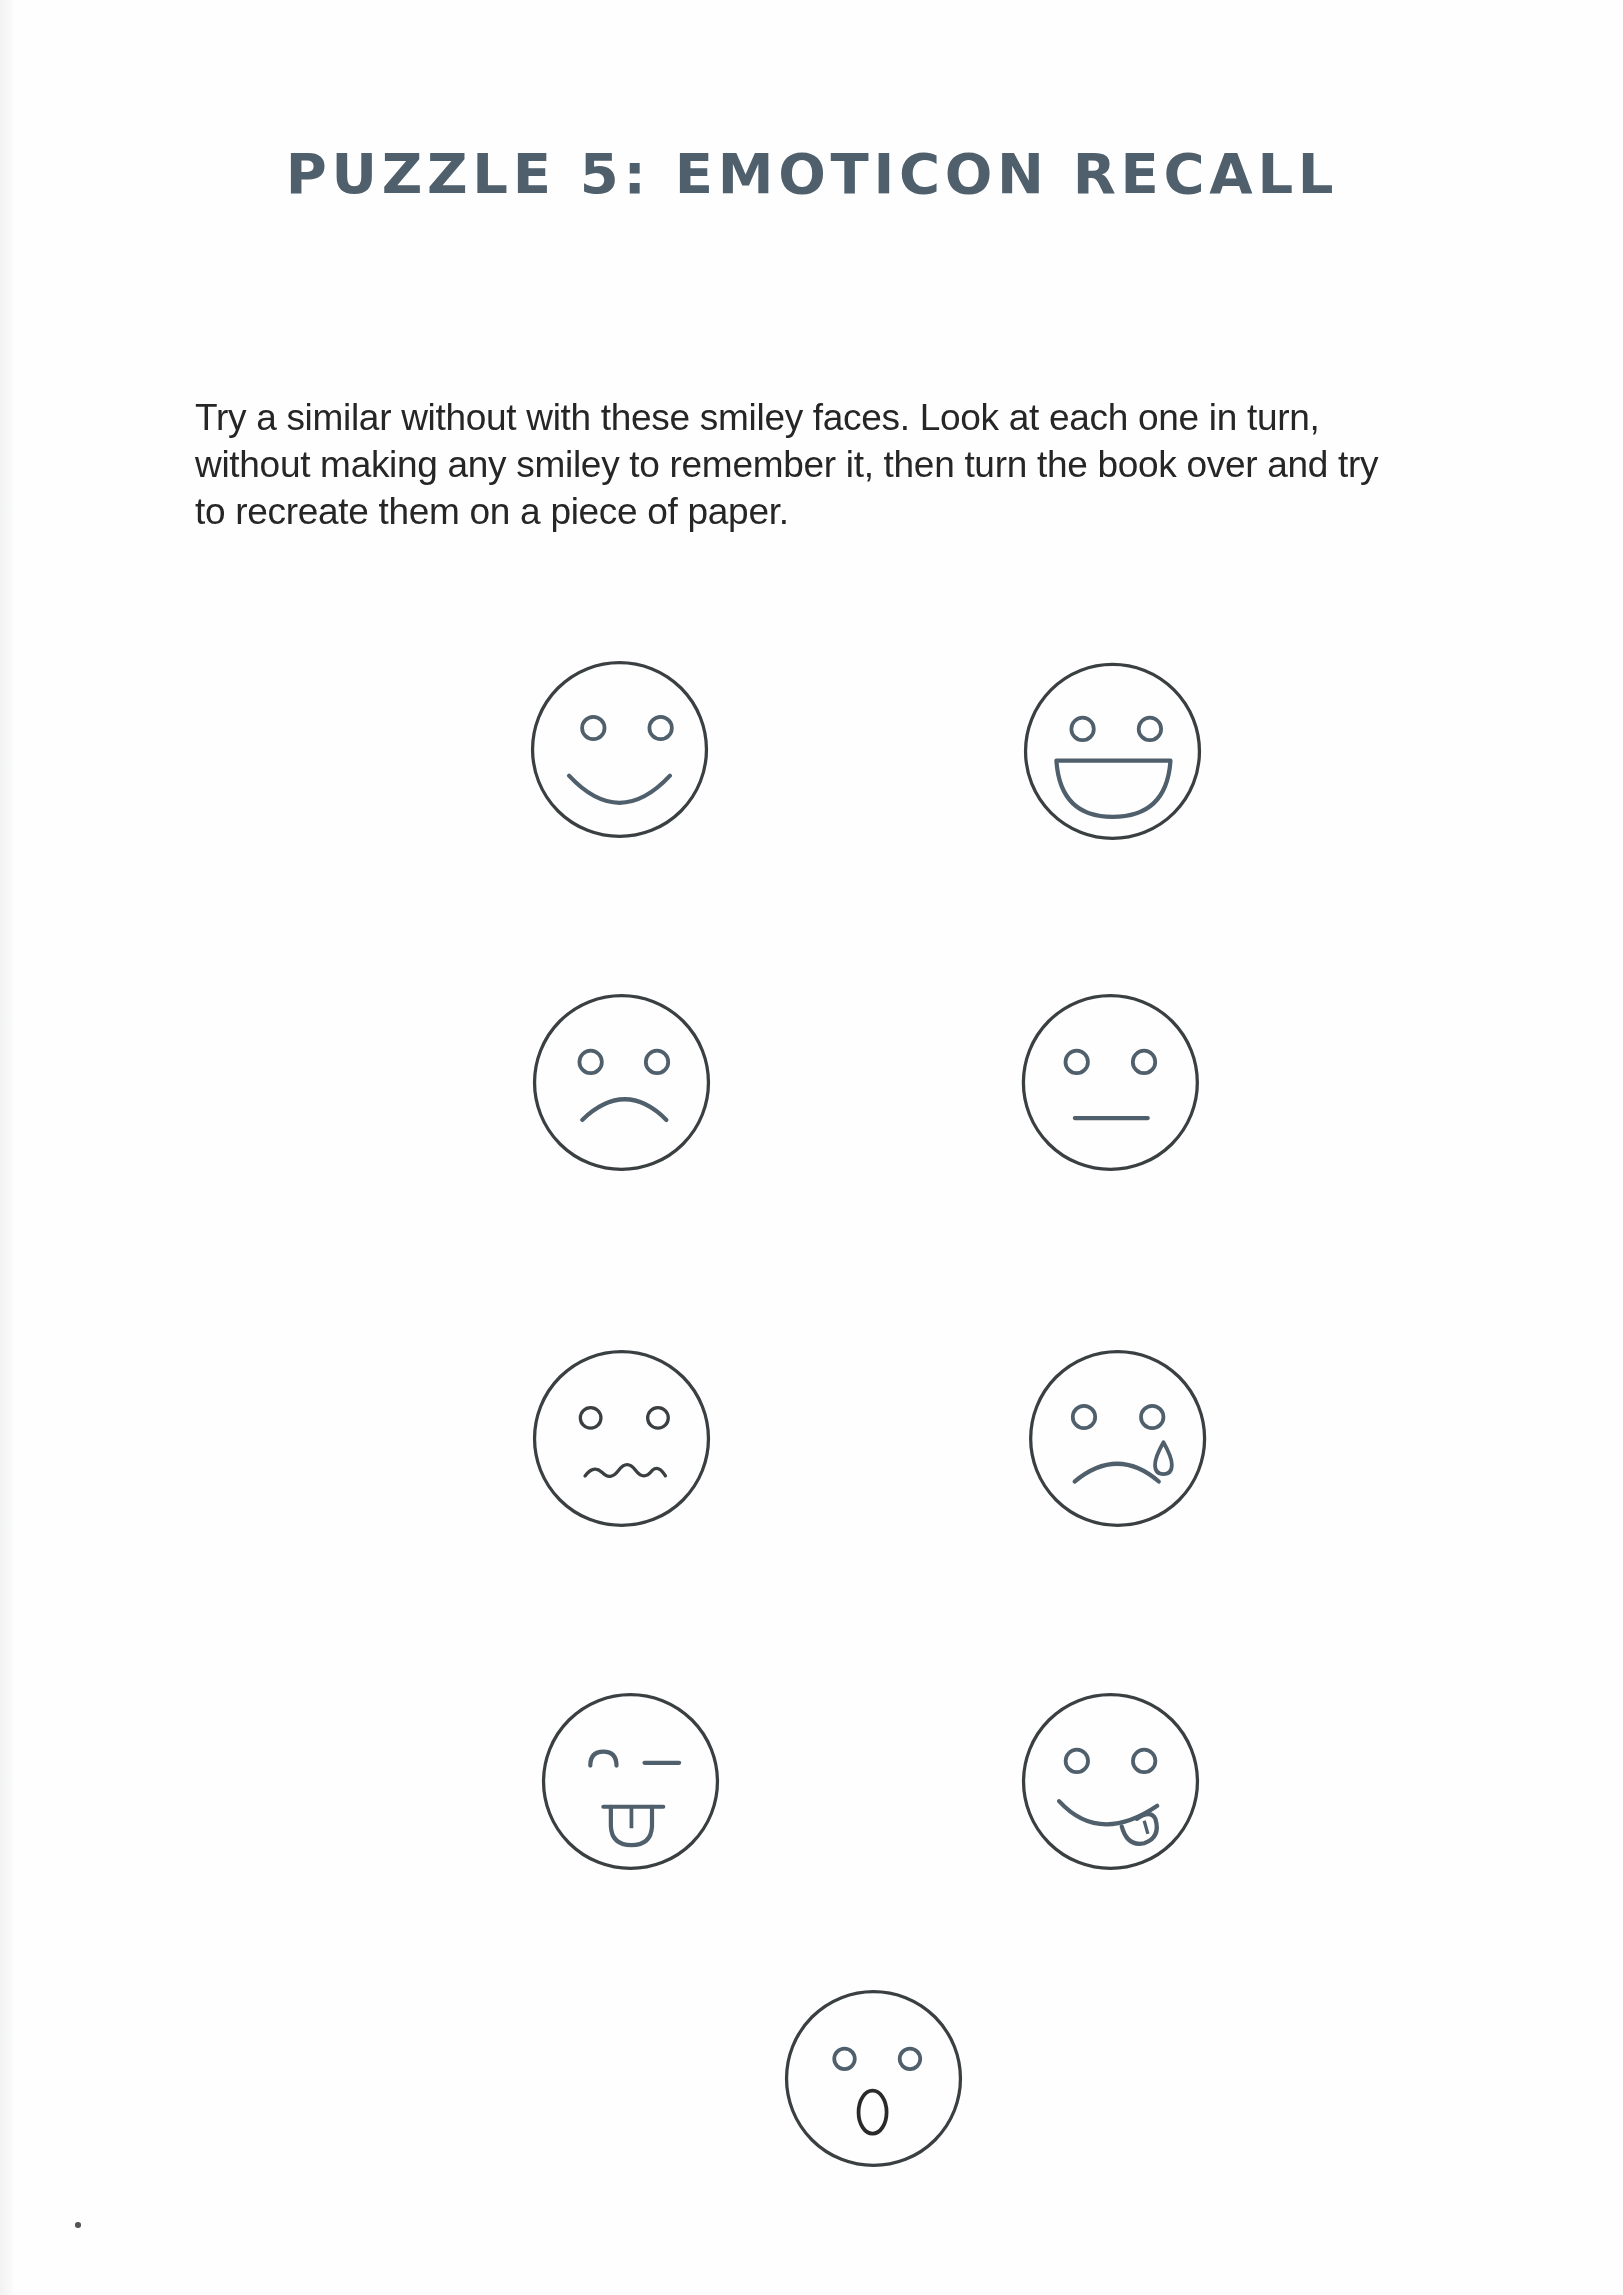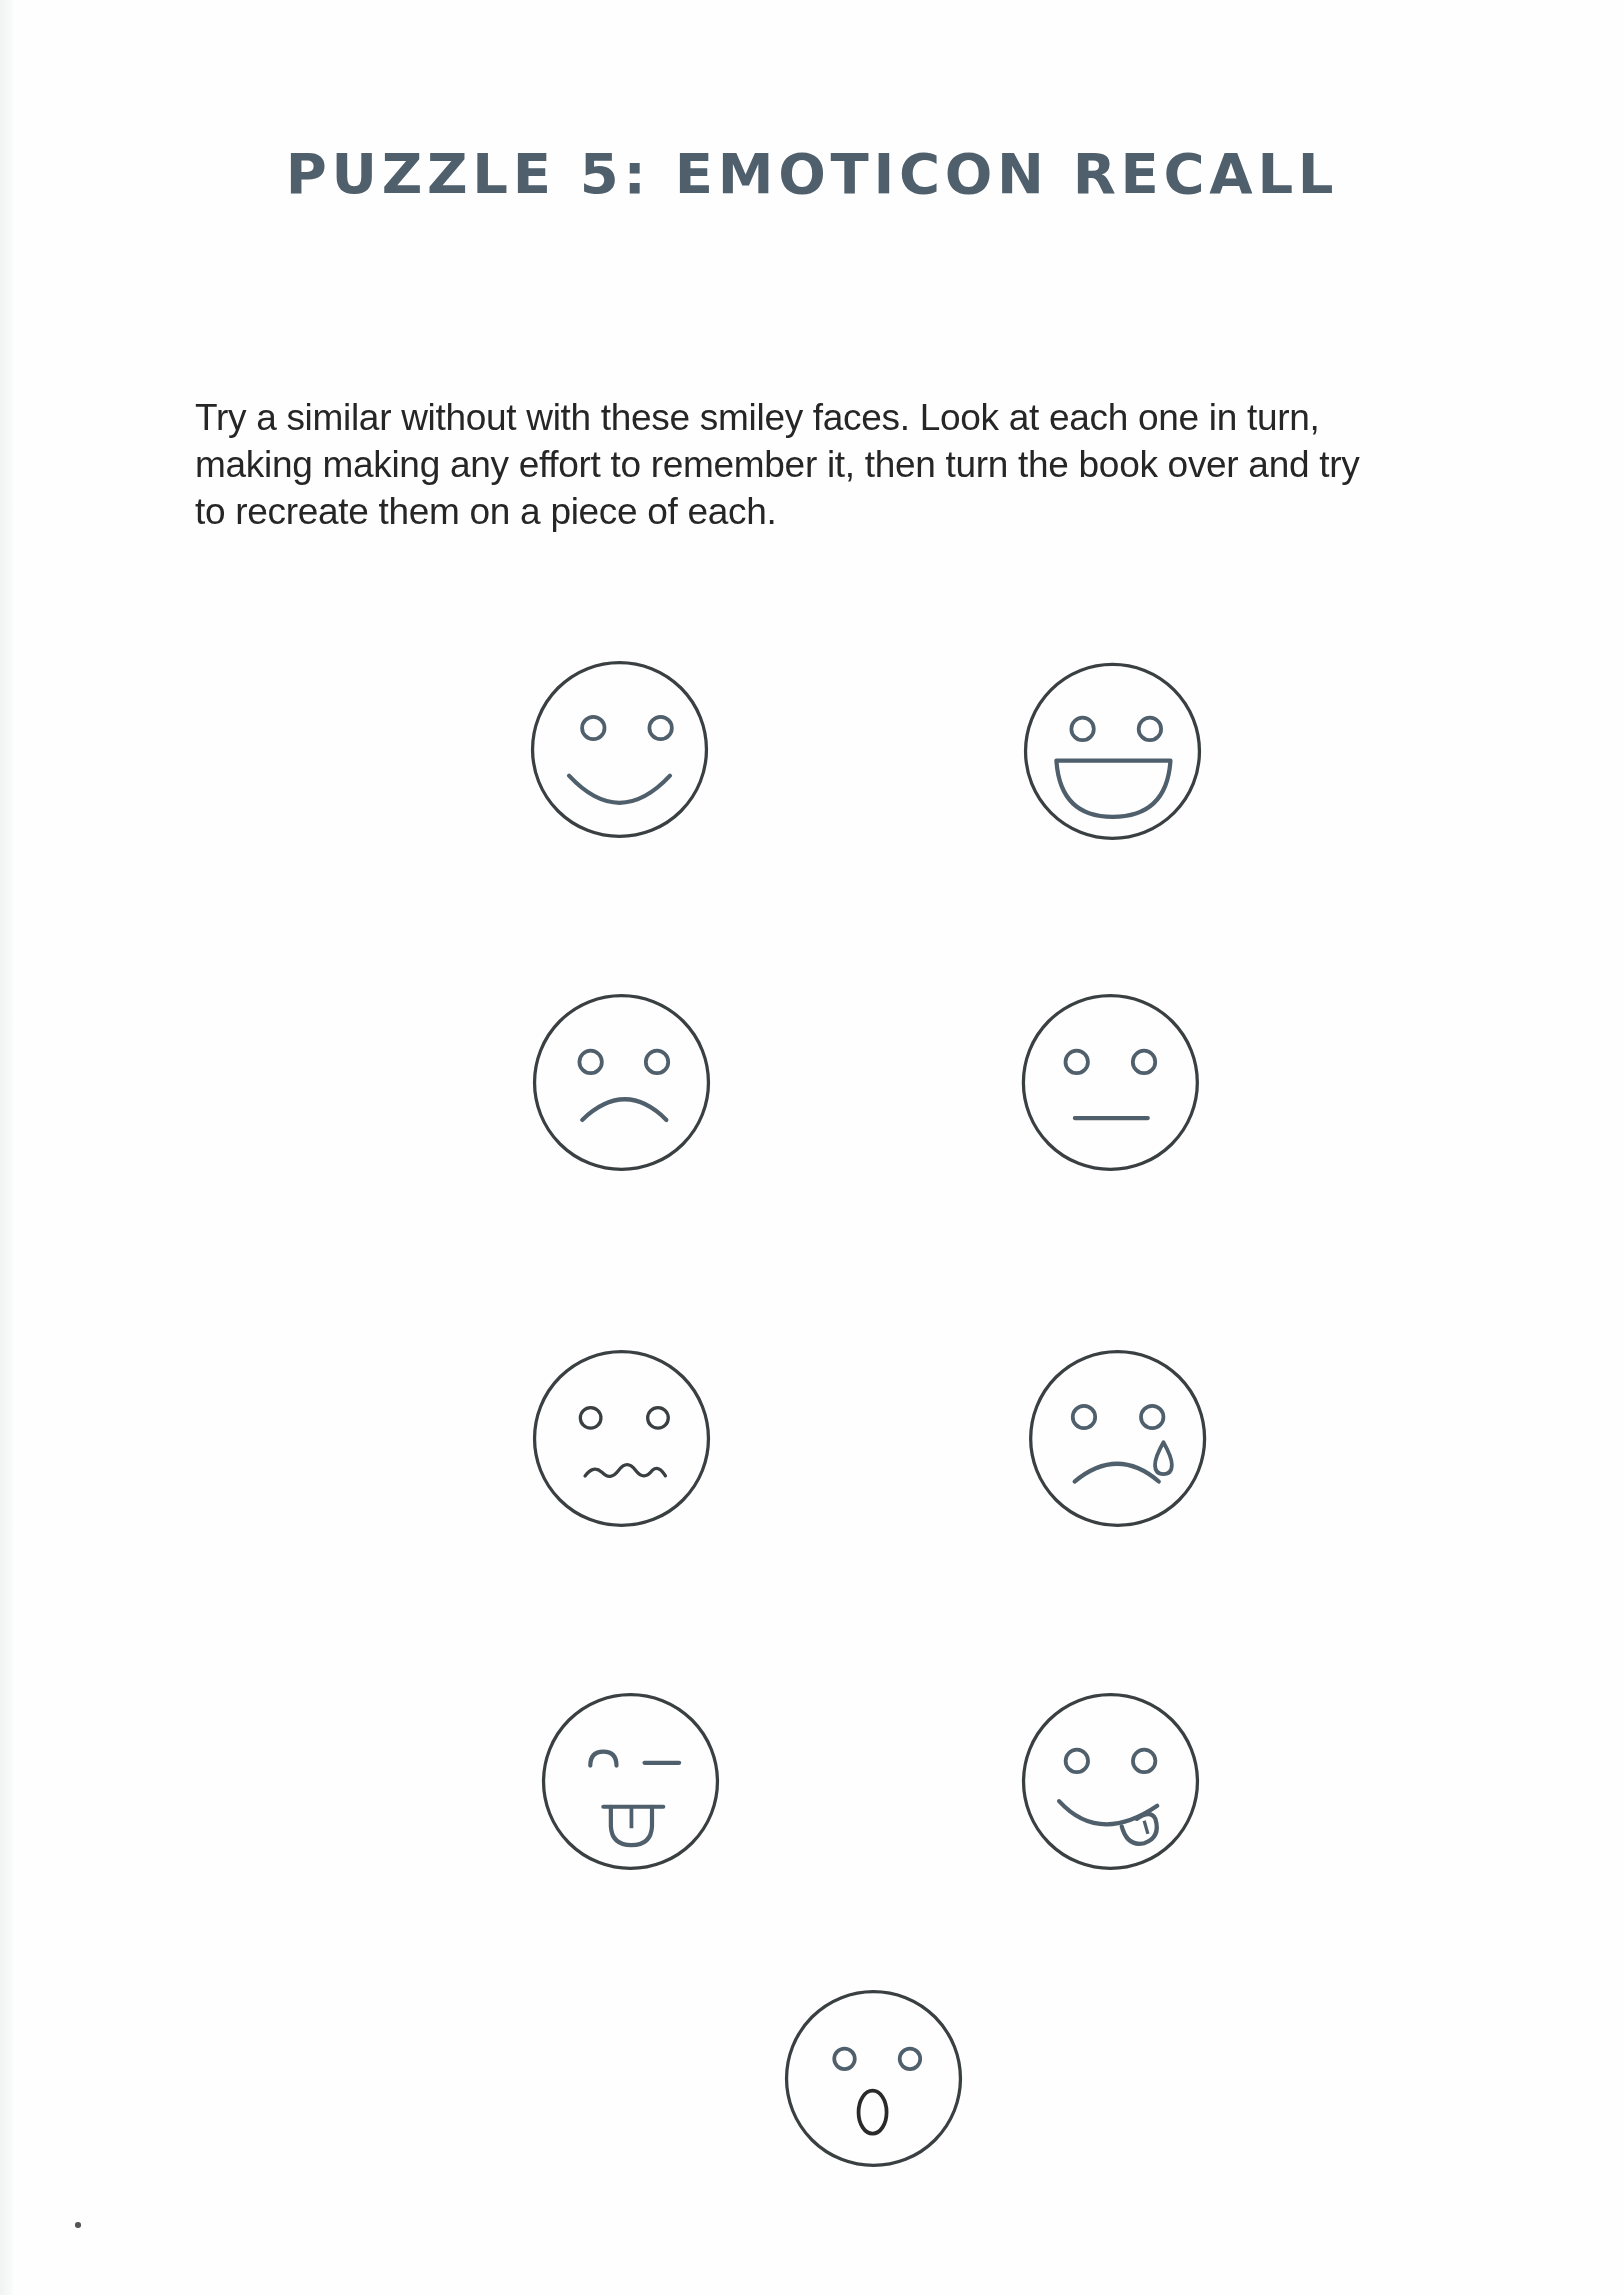--- a/index.html
+++ b/index.html
@@ -21,22 +21,22 @@
 </head>
 <body>
 
 <div class="page">
   <div class="left-shade"></div>
 
   <h1 class="title" style="margin:0;">PUZZLE 5: EMOTICON RECALL</h1>
 
   <div class="intro">
     <span>Try a similar without with these smiley faces. Look at each one in turn,</span>
-    <span>making making any effort to remember it, then turn the book over and try</span>
-    <span>to recreate them on a piece of each.</span>
+    <span>without making any smiley to remember it, then turn the book over and try</span>
+    <span>to recreate them on a piece of paper.</span>
   </div>
 
   <div class="face" style="left:526px; top:656px;">
     <svg viewBox="0 0 200 200">
       <circle cx="100" cy="100" r="93" fill="none" stroke="#3a3f42" stroke-width="3.5"></circle>
       <circle cx="72" cy="77" r="12" fill="none" stroke="#4f5f6b" stroke-width="4"></circle>
       <circle cx="144" cy="77" r="12" fill="none" stroke="#4f5f6b" stroke-width="4"></circle>
       <path d="M46 128 Q100 186 154 128" fill="none" stroke="#4f5f6b" stroke-width="4.5" stroke-linecap="round"></path>
     </svg>
   </div>

